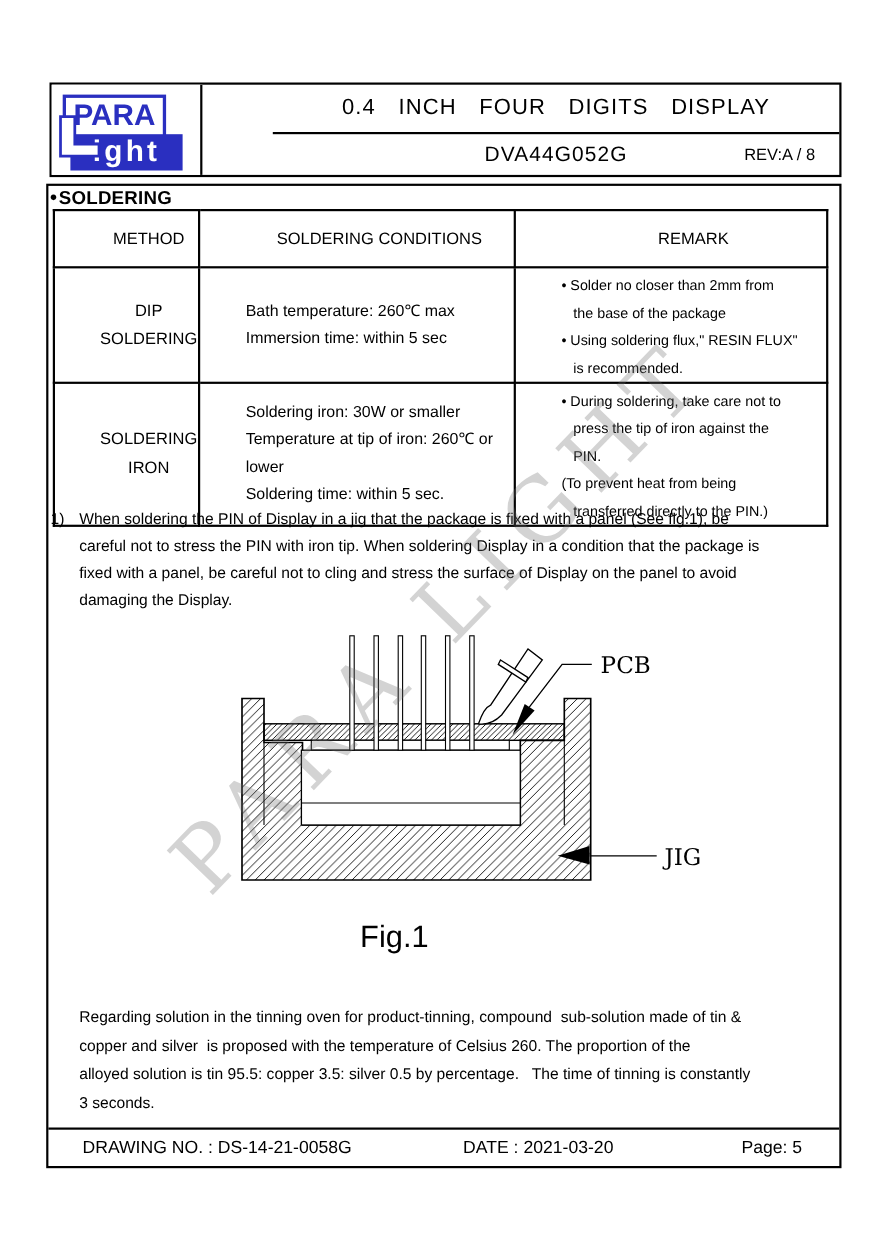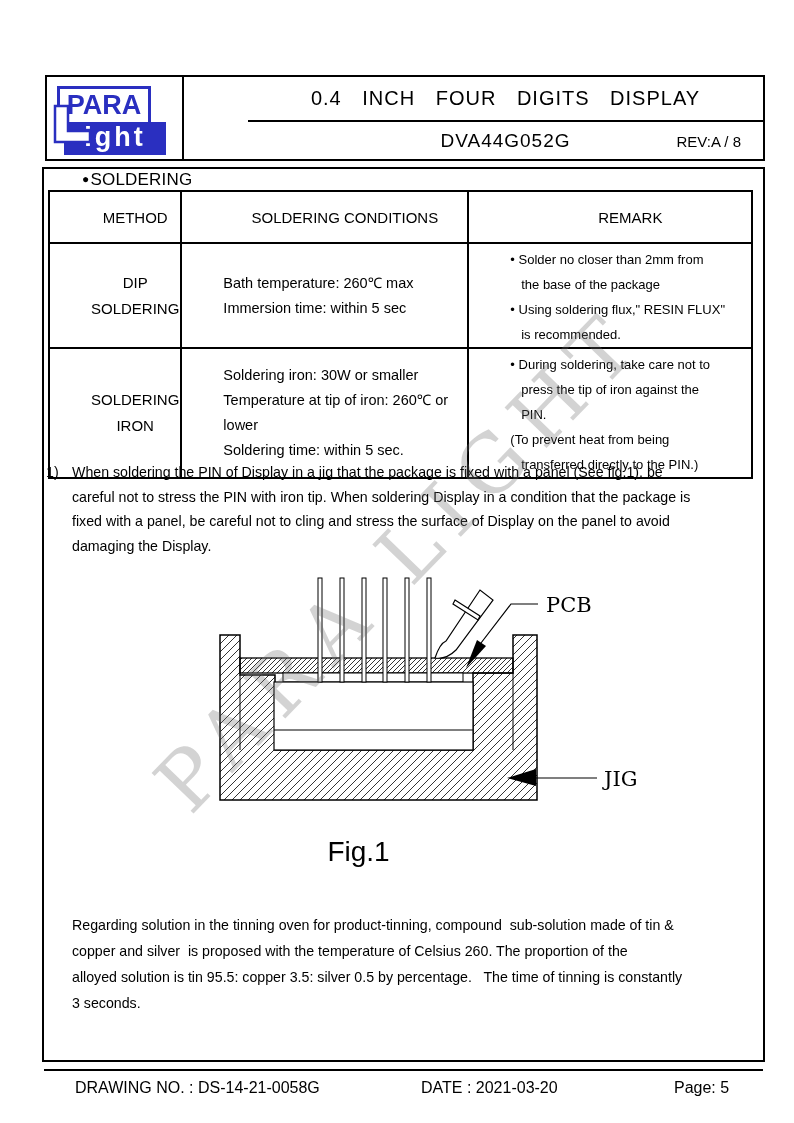--- a/index.html
+++ b/index.html
@@ -18,21 +18,21 @@
   .logo-l{position:absolute;left:6px;top:27px;}
   .title-area{flex:1;display:flex;flex-direction:column;padding-left:32px;}
   .title-row{height:43px;border-bottom:2px solid #000;display:flex;align-items:center;justify-content:center;
              font-size:20px;word-spacing:14px;letter-spacing:1px;}
   .model-row{flex:1;position:relative;display:flex;align-items:center;justify-content:center;}
   .model-text{font-size:19px;letter-spacing:1px;}
   .rev-text{position:absolute;right:22px;top:50%;transform:translateY(-50%);font-size:15px;}
 
   
   .main-frame{left:42px;top:167px;width:723px;height:895px;border:2px solid #000;}
-  .section-heading{left:45px;top:170px;font-size:17px;font-weight:normal;letter-spacing:0.2px;padding-left:37px;}
+  .section-heading{left:45px;top:170px;font-size:17px;font-weight:bold;letter-spacing:0.2px;}
   .section-heading .bullet{font-size:12px;vertical-align:2px;margin-right:1px;}
 
   
   table.spec{position:absolute;left:48px;top:190px;border-collapse:collapse;table-layout:fixed;}
   table.spec td,table.spec th{border:2px solid #000;font-weight:normal;padding-left:41px;}
   .col-method{width:120px;}
   .col-cond{width:287px;}
   .col-remark{width:284px;}
   .th-cell{height:48px;text-align:center;font-size:15px;}
   .method-cell{text-align:center;vertical-align:middle;font-size:15px;line-height:26px;white-space:pre-line;}
@@ -44,21 +44,21 @@
   
   .note{left:46px;top:460px;width:714px;display:flex;font-size:14.2px;line-height:24.5px;}
   .note-num{width:26px;flex:0 0 auto;}
   .note-text{white-space:pre-line;}
   .body-paragraph{left:72px;top:912px;width:700px;font-size:14.2px;line-height:26px;white-space:pre-wrap;}
 
   
   .fig-caption{left:286px;top:836px;width:145px;text-align:center;font-size:28px;}
 
   
-  .footer{left:44px;top:1069px;width:719px;height:35px;border-top:2px solid #000;}
+  .footer{left:44px;top:1025px;width:719px;height:35px;border-top:2px solid #000;}
   .footer span{position:absolute;top:50%;transform:translateY(-50%);font-size:16px;}
   .footer .f-draw{left:31px;}
   .footer .f-date{left:377px;}
   .footer .f-page{left:630px;}
 
   
   .watermark{left:60px;top:320px;width:680px;height:480px;display:flex;align-items:center;justify-content:center;
              pointer-events:none;z-index:30;}
   .watermark span{transform:rotate(-46deg);font-family:"DejaVu Serif",serif;font-size:80px;letter-spacing:14px;
                   color:rgba(110,110,110,0.30);white-space:nowrap;}

